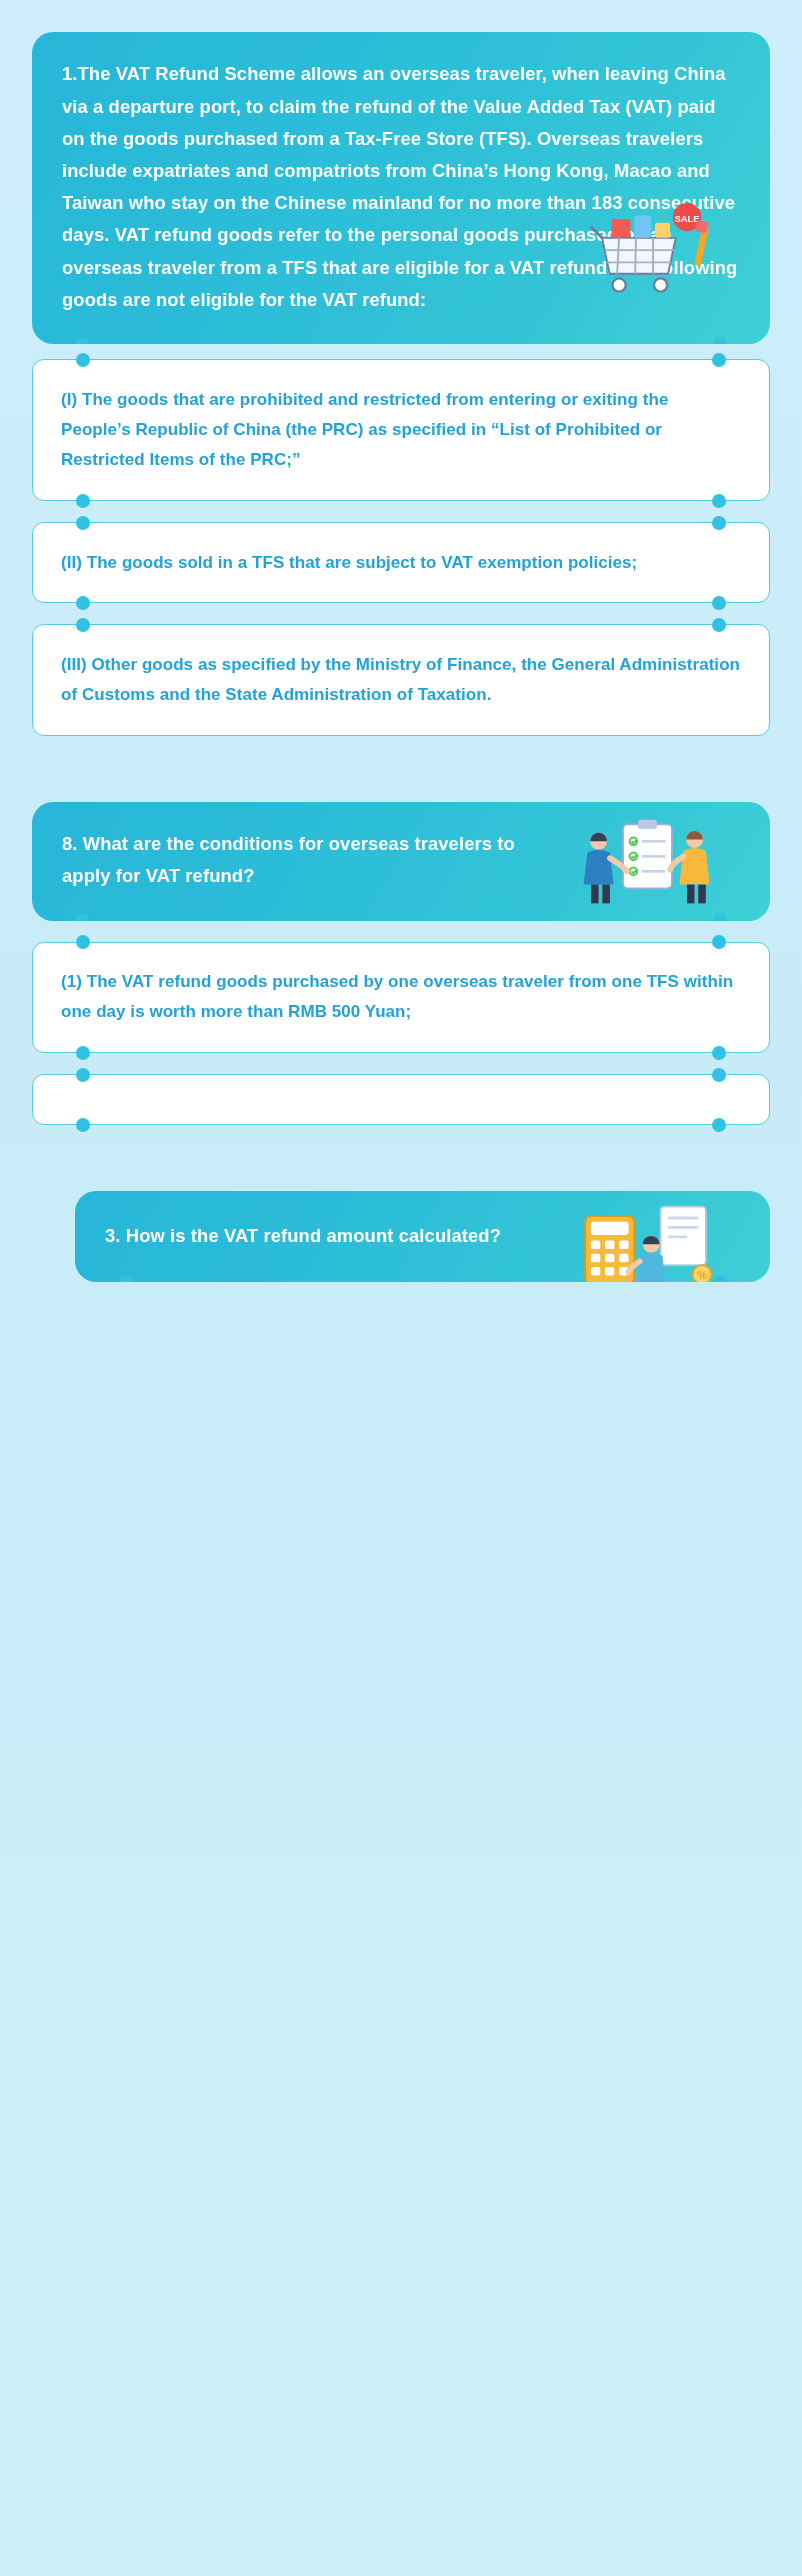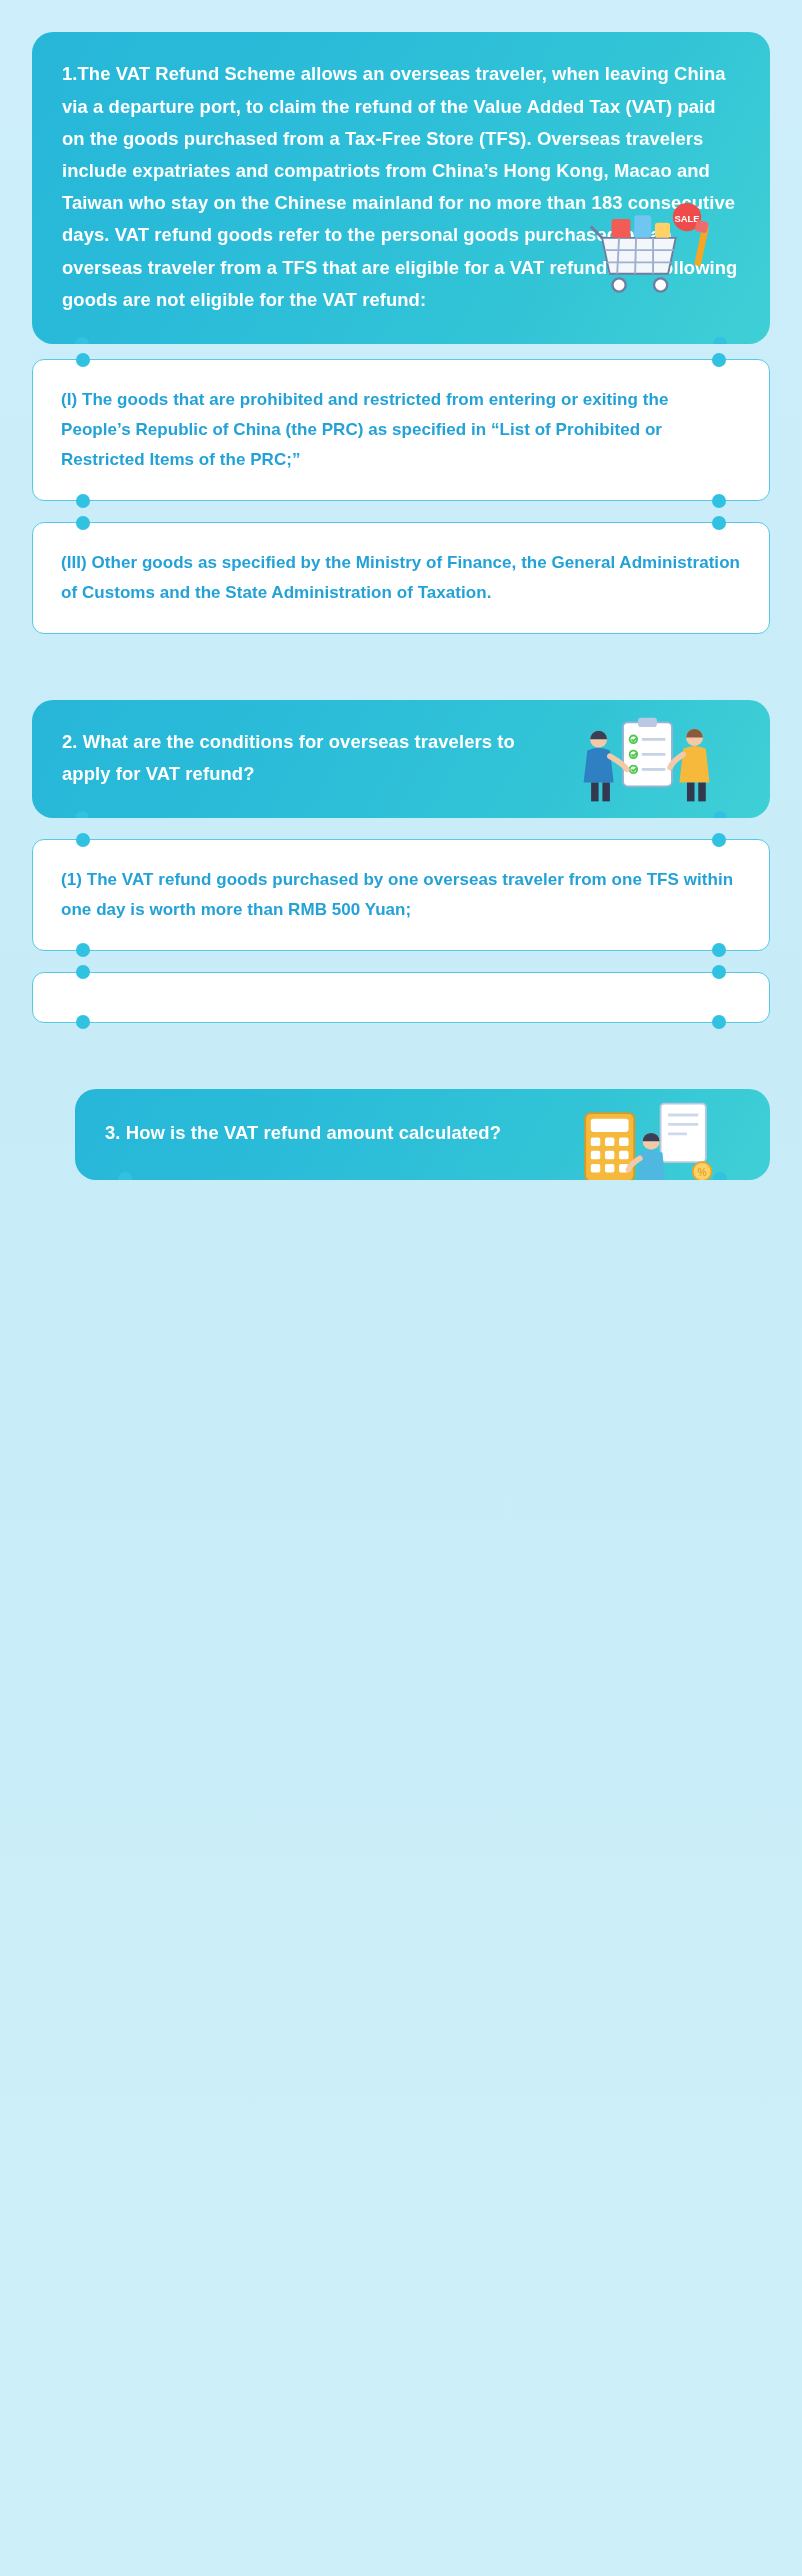--- a/index.html
+++ b/index.html
@@ -154,34 +154,41 @@
     <div class="link conn-left" style="top:auto;margin-top:-5.7px;position:relative;left:43px;height:0;"></div>
 
     <div class="item-card">
       <div class="itext">(I) The goods that are prohibited and restricted from entering or exiting the People’s Republic of China (the PRC) as specified in “List of Prohibited or Restricted Items of the PRC;”</div>
       <div class="dot conn-left" style="top:-7.5px;"></div>
       <div class="dot conn-right" style="top:-7.5px;"></div>
       <div class="dot conn-left" style="bottom:-7.5px;"></div>
       <div class="dot conn-right" style="bottom:-7.5px;"></div>
     </div>
 
+    <div class="item-card">
+      <div class="itext">(II) The goods sold in a TFS that are subject to VAT exemption policies;</div>
+      <div class="dot conn-left" style="top:-7.5px;"></div>
+      <div class="dot conn-right" style="top:-7.5px;"></div>
+      <div class="dot conn-left" style="bottom:-7.5px;"></div>
+      <div class="dot conn-right" style="bottom:-7.5px;"></div>
+    </div>
 
     <div class="item-card">
       <div class="itext">(III) Other goods as specified by the Ministry of Finance, the General Administration of Customs and the State Administration of Taxation.</div>
       <div class="dot conn-left" style="top:-7.5px;"></div>
       <div class="dot conn-right" style="top:-7.5px;"></div>
     </div>
   </div>
 
   <div class="gap"></div>
 
   <div class="section">
 
     <div class="header-card sec-header-inline">
-      <div class="htext">2. What are the conditions for overseas travelers to apply for VAT refund?</div>
+      <div class="htext">8. What are the conditions for overseas travelers to apply for VAT refund?</div>
 
       <div class="illu illu-people">
         <svg viewBox="0 0 160 100" width="151" height="94" xmlns="http://www.w3.org/2000/svg">
 
           <rect x="54" y="10" width="52" height="68" rx="5" fill="#ffffff" stroke="#9bb2d4" stroke-width="2"></rect>
           <rect x="70" y="5" width="20" height="10" rx="3" fill="#b9c9e3"></rect>
           <circle cx="65" cy="28" r="4" fill="none" stroke="#4ec94e" stroke-width="2"></circle>
           <path d="M63 28 l2 2 l4 -4" stroke="#4ec94e" stroke-width="2" fill="none"></path>
           <line x1="74" y1="28" x2="99" y2="28" stroke="#c6d3e6" stroke-width="3"></line>
           <circle cx="65" cy="44" r="4" fill="none" stroke="#4ec94e" stroke-width="2"></circle>

